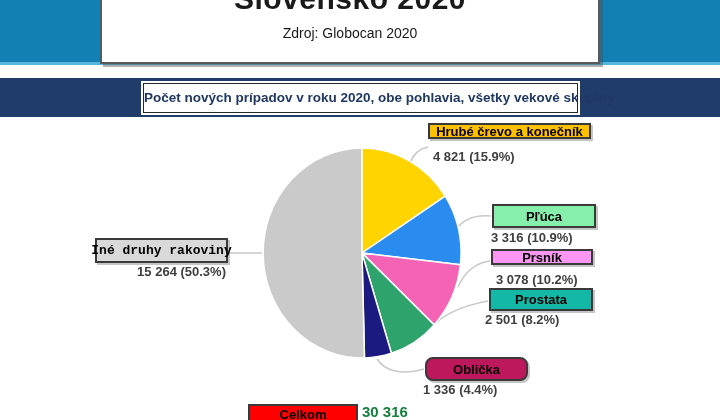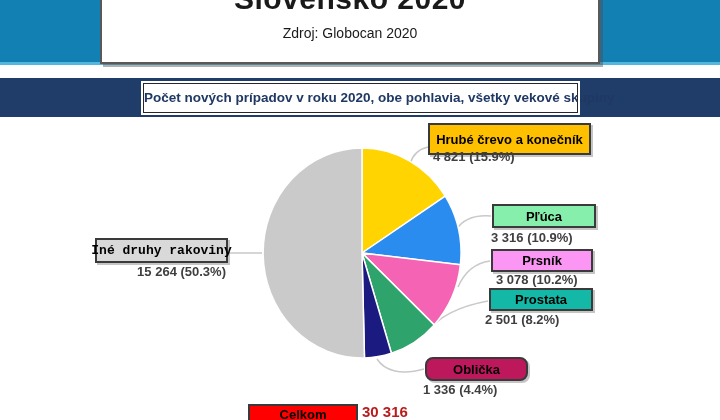--- a/index.html
+++ b/index.html
@@ -28,42 +28,42 @@
   }
   
   .chart-svg{position:absolute;left:0;top:0;width:720px;height:420px;}
   
   .callout{
     position:absolute;border:2px solid #3a3a3a;box-sizing:border-box;
     text-align:center;font-size:13px;font-weight:bold;color:#000;
     box-shadow:2px 2px 0 rgba(90,90,90,.35);
     display:flex;align-items:center;justify-content:center;white-space:nowrap;
   }
-  .co-hrube   {left:428px;top:123px;width:163px;height:32px;}
+  .co-hrube   {left:428px;top:123px;width:163px;height:16px;}
   .co-pluca   {left:492px;top:204px;width:104px;height:24px;}
-  .co-prsnik  {left:491px;top:249px;width:102px;height:23px;}
+  .co-prsnik  {left:491px;top:249px;width:102px;height:16px;}
   .co-prostata{left:489px;top:288px;width:104px;height:23px;}
   .co-oblicka {left:425px;top:357px;width:103px;height:24px;}
   .co-ine     {left:95px; top:238px;width:133px;height:25px;}
   .value-text{
     position:absolute;font-size:13px;font-weight:bold;color:#3f3f3f;white-space:nowrap;
   }
   .val-hrube   {left:433px;top:149px;}
   .val-pluca   {left:491px;top:230px;}
   .val-prsnik  {left:496px;top:272px;}
   .val-prostata{left:485px;top:312px;text-align:center;}
   .val-oblicka {left:423px;top:382px;}
   .val-ine     {left:95px;top:264px;width:131px;text-align:right;}
   
   .total-box{
     position:absolute;left:248px;top:404px;width:110px;height:22px;
     border:2px solid #3a3a3a;box-sizing:border-box;text-align:center;
     font-size:13px;font-weight:bold;color:#000;line-height:18px;
   }
-  .total-value{position:absolute;left:362px;top:403px;font-size:15px;font-weight:bold;color:#b91c1c;}
+  .total-value{position:absolute;left:362px;top:403px;font-size:15px;font-weight:bold;color:#15803d;}
 </style>
 </head>
 <body>
 
 <div class="stage">
 
   <div class="header-band" style="background-color: rgb(19, 128, 180);"></div>
   <div class="header-accent-line" style="background-color: rgb(84, 182, 221);"></div>
   <div class="title-box">
     <div class="title-text">Slovensko 2020</div>

